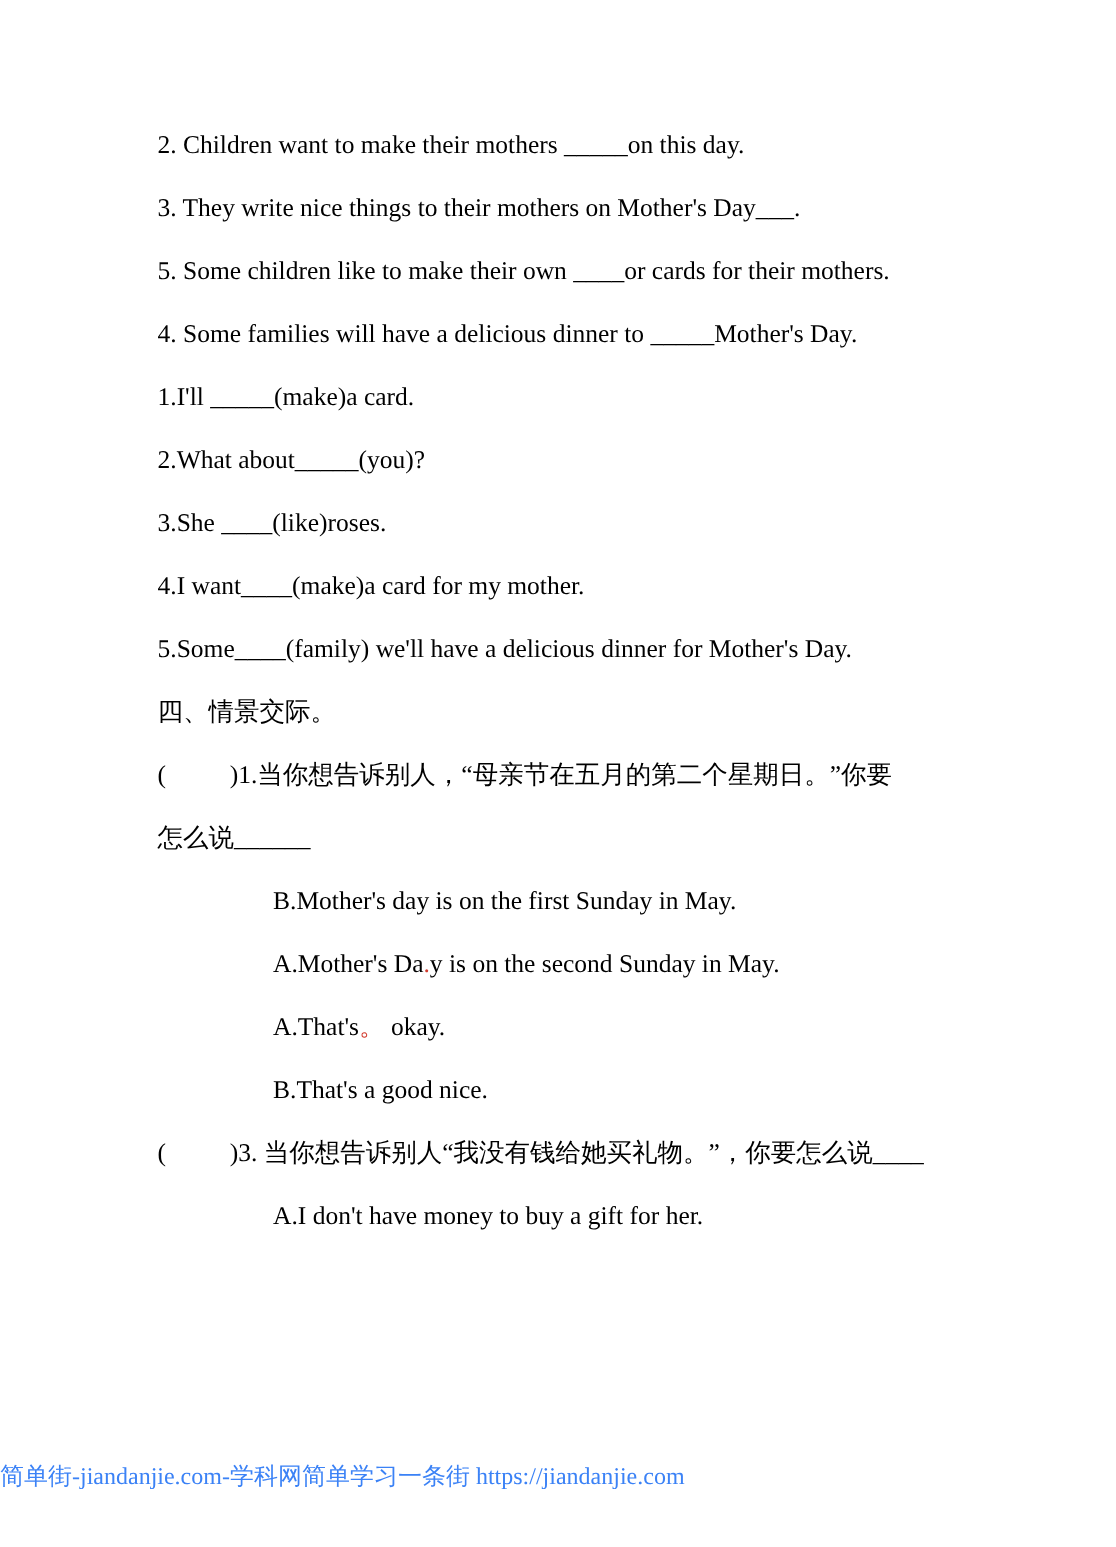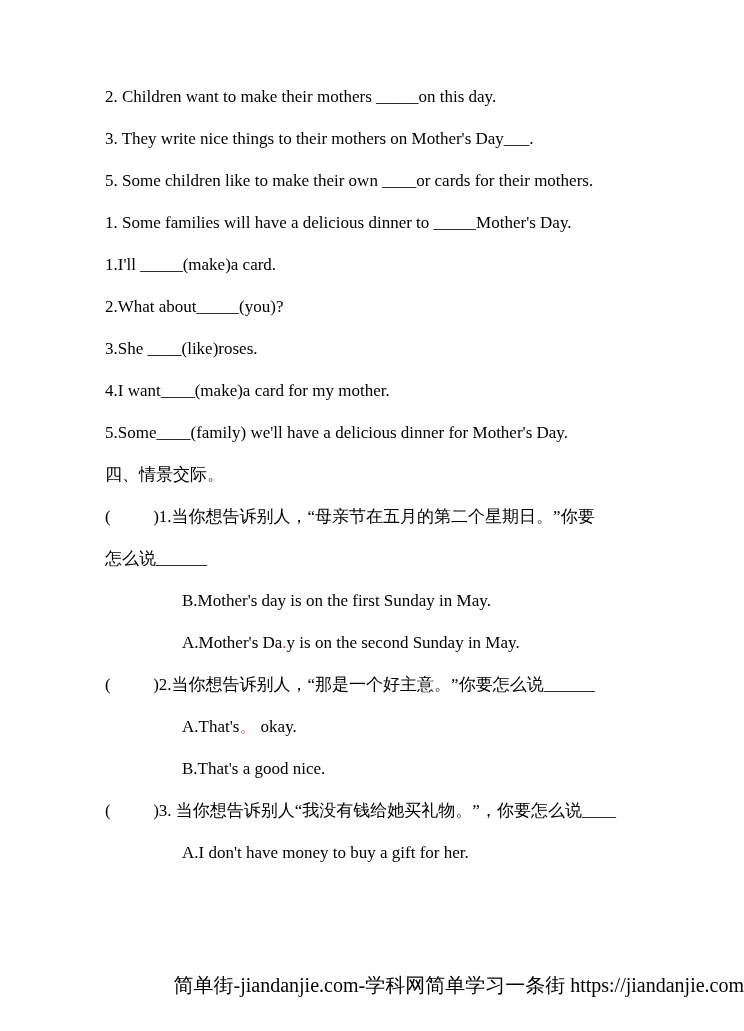--- a/index.html
+++ b/index.html
@@ -29,45 +29,44 @@
     padding-left: 77px;
   }
   .mark {
     color: #d23b2e;
   }
   .footer {
     position: absolute;
     left: 0;
     right: 0;
     top: 975px;
-    text-align: right;
-    font-size: 20px;
+    text-align: left;
+    font-size: 16px;
     line-height: 20px;
-    color: #000000;
+    color: #3b82f6;
     font-family: "Liberation Serif", "DejaVu Serif", serif;
   }
 </style>
 </head>
 <body>
 
 <div class="content">
   <div class="line"><span>2. Children want to make their mothers _____on this day.</span></div>
   <div class="line"><span>3. They write nice things to their mothers on Mother's Day___.</span></div>
   <div class="line"><span>5. Some children like to make their own ____or cards for their mothers.</span></div>
-  <div class="line"><span>1. Some families will have a delicious dinner to _____Mother's Day.</span></div>
+  <div class="line"><span>4. Some families will have a delicious dinner to _____Mother's Day.</span></div>
   <div class="line"><span>1.I'll _____(make)a card.</span></div>
   <div class="line"><span>2.What about_____(you)?</span></div>
   <div class="line"><span>3.She ____(like)roses.</span></div>
   <div class="line"><span>4.I want____(make)a card for my mother.</span></div>
   <div class="line"><span>5.Some____(family) we'll have a delicious dinner for Mother's Day.</span></div>
   <div class="line"><span>四、情景交际。</span></div>
   <div class="line"><span>(          )1.当你想告诉别人，“母亲节在五月的第二个星期日。”你要</span></div>
   <div class="line"><span>怎么说______</span></div>
   <div class="line indent"><span>B.Mother's day is on the first Sunday in May.</span></div>
   <div class="line indent"><span>A.Mother's Da</span><span class="mark">.</span><span>y is on the second Sunday in May.</span></div>
-  <div class="line"><span>(          )2.当你想告诉别人，“那是一个好主意。”你要怎么说______</span></div>
   <div class="line indent"><span>A.That's</span><span class="mark">。</span><span> okay.</span></div>
   <div class="line indent"><span>B.That's a good nice.</span></div>
   <div class="line"><span>(          )3. 当你想告诉别人“我没有钱给她买礼物。”，你要怎么说____</span></div>
   <div class="line indent"><span>A.I don't have money to buy a gift for her.</span></div>
 </div>
 
 <div class="footer">简单街-jiandanjie.com-学科网简单学习一条街 https://jiandanjie.com</div>
 
 </body></html>

